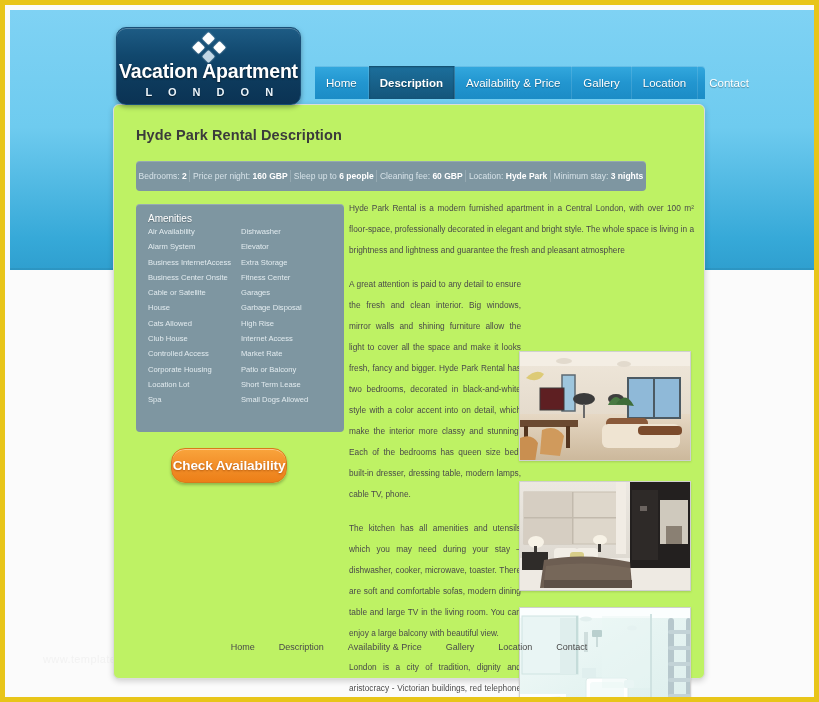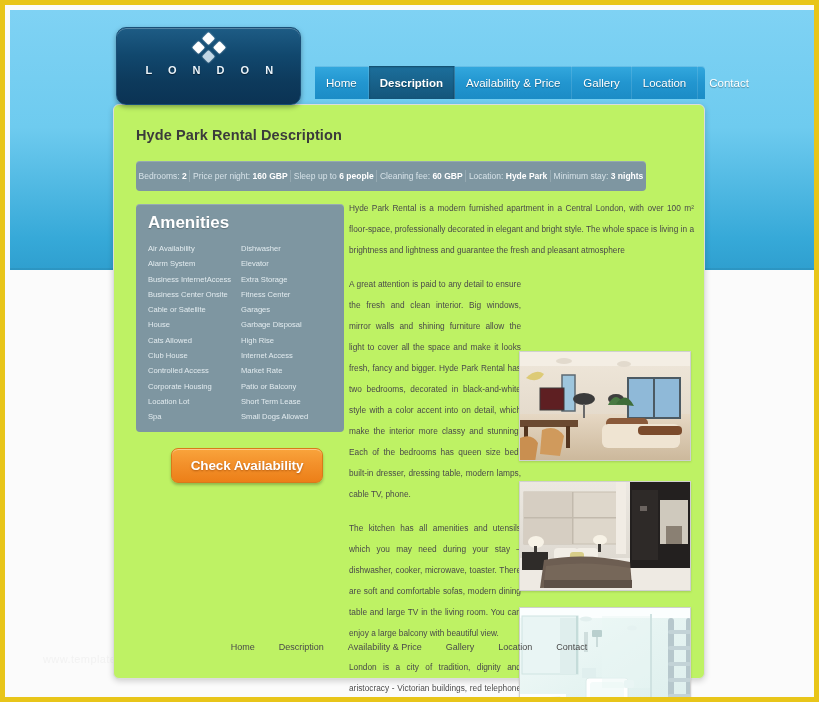--- a/index.html
+++ b/index.html
@@ -135,40 +135,40 @@
   
   #amenities {
     position:absolute; left:22px; top:99px;
     width:208px; height:228px;
     background:#7e96a1;
     border-radius:4px;
     padding:9px 10px 6px 12px;
     box-shadow: inset 0 1px 0 rgba(255,255,255,.2);
   }
   #amenities-title {
-    color:#ffffff; font-size:17px; font-weight:bold;
-    margin-bottom:8px; text-shadow:0 1px 1px rgba(0,0,0,.25);
+    color:#ffffff; font-size:10px; font-weight:normal;
+    margin-bottom:0; text-shadow:0 1px 1px rgba(0,0,0,.25);
   }
   #amen-cols { display:flex; }
   #amen-cols ul {
     list-style:none; margin:0; padding:0;
     flex: 1 1 50%;
   }
   #amen-cols li {
     color:#e2ebef; font-size:7.6px; line-height:15.3px;
     white-space:nowrap;
   }
 
   
   #check-btn {
     position:absolute; left:57px; top:343px;
-    width:152px; height:35px;
+    width:116px; height:35px;
     background: linear-gradient(to bottom, #f9a43c 0%, #f3912b 45%, #ec7f18 100%);
     border:1px solid #d9791a;
-    border-radius:7px;
+    border-radius:14px;
     color:#ffffff; font-size:13.5px; font-weight:bold;
     display:flex; align-items:center; justify-content:center;
     text-shadow: 0 1px 2px rgba(140,60,0,.6);
     box-shadow: 0 2px 3px rgba(0,0,0,.25), inset 0 1px 0 rgba(255,255,255,.4);
     cursor:pointer;
     letter-spacing:-.1px;
   }
 
   
   #textcol {
@@ -219,20 +219,21 @@
 
   <div id="hero-bg"></div>
 
   <div id="logo">
     <div id="logo-diamonds">
       <span class="dia d1"></span>
       <span class="dia d2"></span>
       <span class="dia d3"></span>
       <span class="dia d4"></span>
     </div>
+    <div id="logo-title">Vacation Apartment</div>
     <div id="logo-sub">L O N D O N</div>
   </div>
 
   <nav id="topnav">
     <div class="navitem">Home</div>
     <div class="navitem active">Description</div>
     <div class="navitem">Availability &amp; Price</div>
     <div class="navitem">Gallery</div>
     <div class="navitem">Location</div>
     <div class="navitem">Contact</div>

